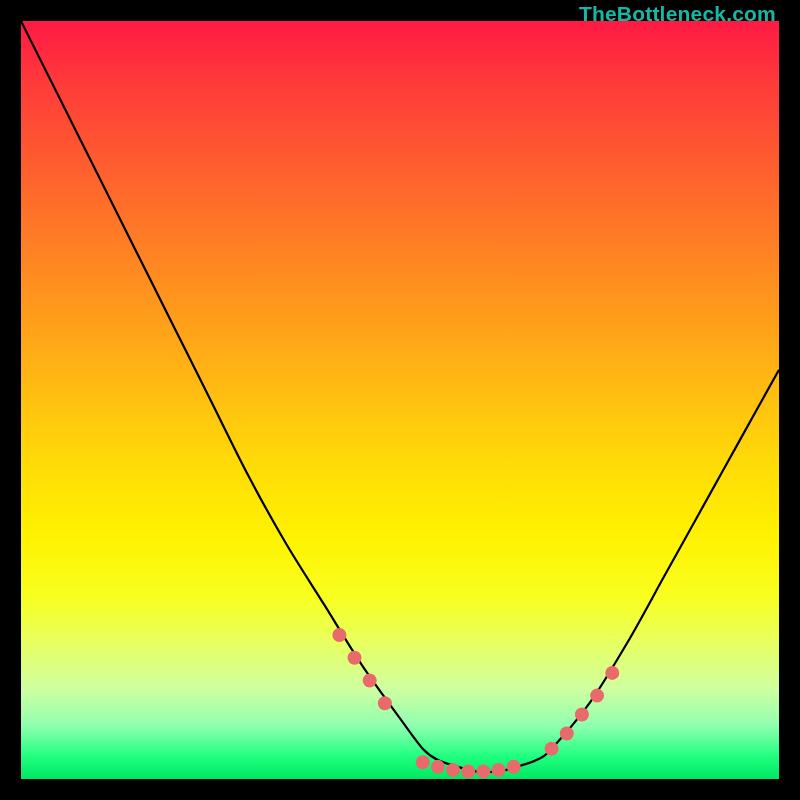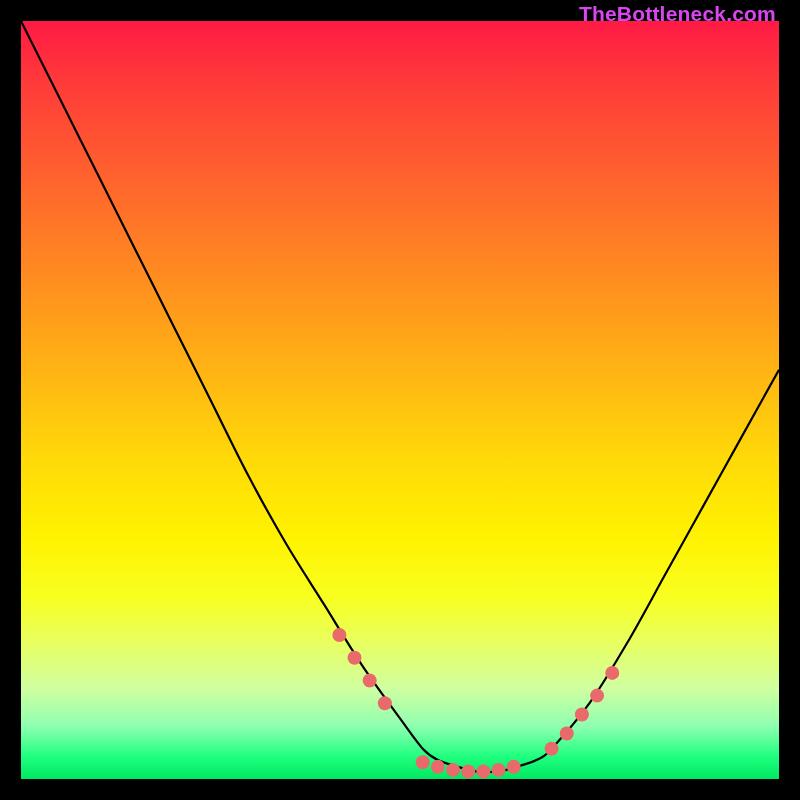--- a/index.html
+++ b/index.html
@@ -33,21 +33,21 @@
       #00e860 100%
     );
   }
   .watermark {
     position: absolute;
     top: 2px;
     right: 24px;
     font-family: Arial, Helvetica, sans-serif;
     font-size: 21px;
     font-weight: 600;
-    color: #d946ef;
+    color: #14b8a6;
     letter-spacing: 0.2px;
     z-index: 10;
   }
   svg.curve {
     position: absolute;
     left: 0;
     top: 0;
     width: 758px;
     height: 758px;
     z-index: 5;

